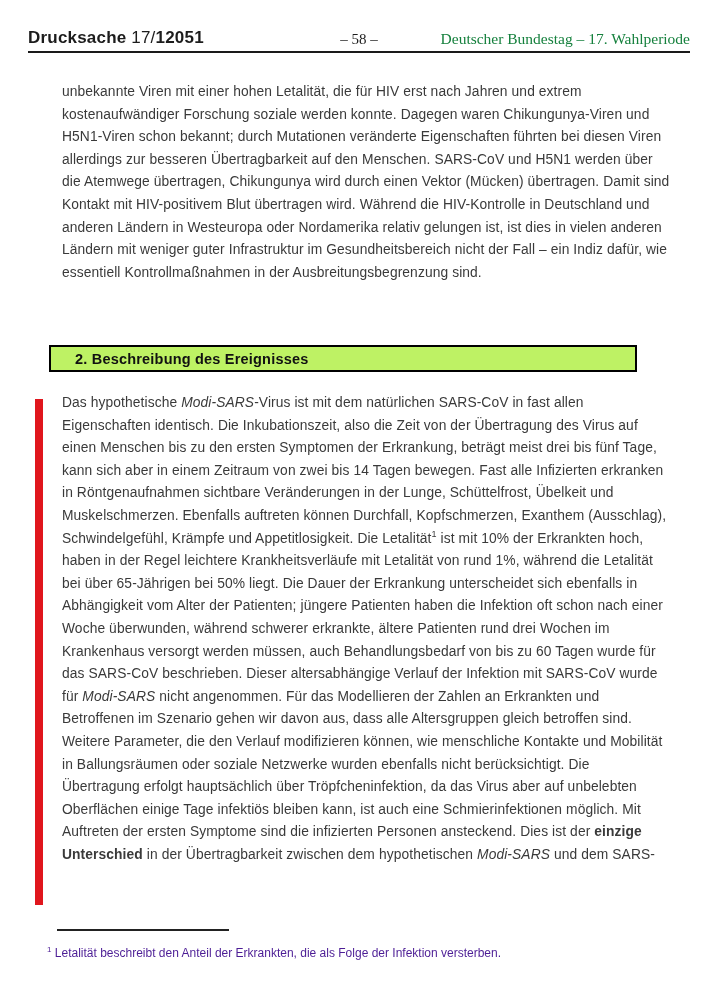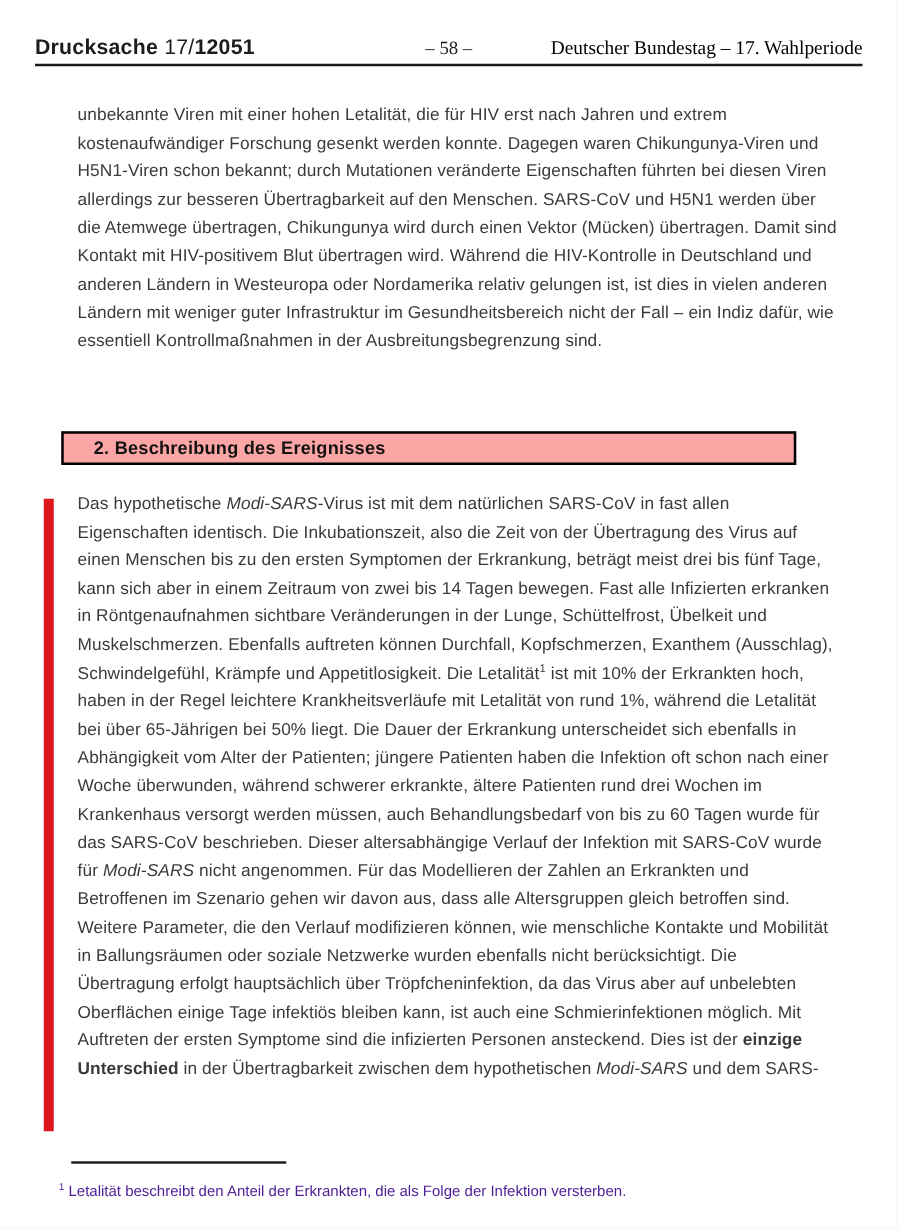--- a/index.html
+++ b/index.html
@@ -19,21 +19,21 @@
   }
   .h-center{
     position:absolute;left:0;right:0;top:31px;
     text-align:center;
     font-family:"Liberation Serif", serif;
     font-size:15px;color:#1c1c1c;
   }
   .h-right{
     position:absolute;right:28px;top:30px;
     font-family:"Liberation Serif", serif;
-    font-size:15.5px;color:#000000;white-space:nowrap;
+    font-size:15.5px;color:#15803d;white-space:nowrap;
   }
   .header-rule{
     position:absolute;left:28px;top:51px;width:662px;height:2px;
     background:#1a1a1a;
   }
   
   .para{
     position:absolute;left:62px;
     font-size:13.8px;
     letter-spacing:0.1px;
@@ -80,31 +80,31 @@
   <div class="h-left"><span class="bd">Drucksache</span><span> 17/</span><span class="bd">12051</span></div>
 
   <div class="h-center">– 58 –</div>
 
   <div class="h-right">Deutscher Bundestag – 17. Wahlperiode</div>
 
   <div class="header-rule"></div>
 
   <div class="para para1">
       <div class="tline"><span>unbekannte Viren mit einer hohen Letalität, die für HIV erst nach Jahren und extrem</span></div>
-      <div class="tline"><span>kostenaufwändiger Forschung gesenkt werden konnte. Dagegen waren Chikungunya-Viren und</span></div>
+      <div class="tline"><span>kostenaufwändiger Forschung soziale werden konnte. Dagegen waren Chikungunya-Viren und</span></div>
       <div class="tline"><span>H5N1-Viren schon bekannt; durch Mutationen veränderte Eigenschaften führten bei diesen Viren</span></div>
       <div class="tline"><span>allerdings zur besseren Übertragbarkeit auf den Menschen. SARS-CoV und H5N1 werden über</span></div>
       <div class="tline"><span>die Atemwege übertragen, Chikungunya wird durch einen Vektor (Mücken) übertragen. Damit sind</span></div>
       <div class="tline"><span>Kontakt mit HIV-positivem Blut übertragen wird. Während die HIV-Kontrolle in Deutschland und</span></div>
       <div class="tline"><span>anderen Ländern in Westeuropa oder Nordamerika relativ gelungen ist, ist dies in vielen anderen</span></div>
       <div class="tline"><span>Ländern mit weniger guter Infrastruktur im Gesundheitsbereich nicht der Fall – ein Indiz dafür, wie</span></div>
       <div class="tline"><span>essentiell Kontrollmaßnahmen in der Ausbreitungsbegrenzung sind.</span></div>
     </div>
 
-  <div class="section-bar" style="background: #fca5a5; padding-left: 24px;">
+  <div class="section-bar" style="background: #bef264; padding-left: 24px;">
     <span>2. Beschreibung des Ereignisses</span>
   </div>
 
   <div class="change-bar" style="background: rgb(224, 22, 29);"></div>
 
   <div class="para para2">
       <div class="tline"><span>Das hypothetische </span><span class="it">Modi-SARS</span><span>-Virus ist mit dem natürlichen SARS-CoV in fast allen</span></div>
       <div class="tline"><span>Eigenschaften identisch. Die Inkubationszeit, also die Zeit von der Übertragung des Virus auf</span></div>
       <div class="tline"><span>einen Menschen bis zu den ersten Symptomen der Erkrankung, beträgt meist drei bis fünf Tage,</span></div>
       <div class="tline"><span>kann sich aber in einem Zeitraum von zwei bis 14 Tagen bewegen. Fast alle Infizierten erkranken</span></div>

